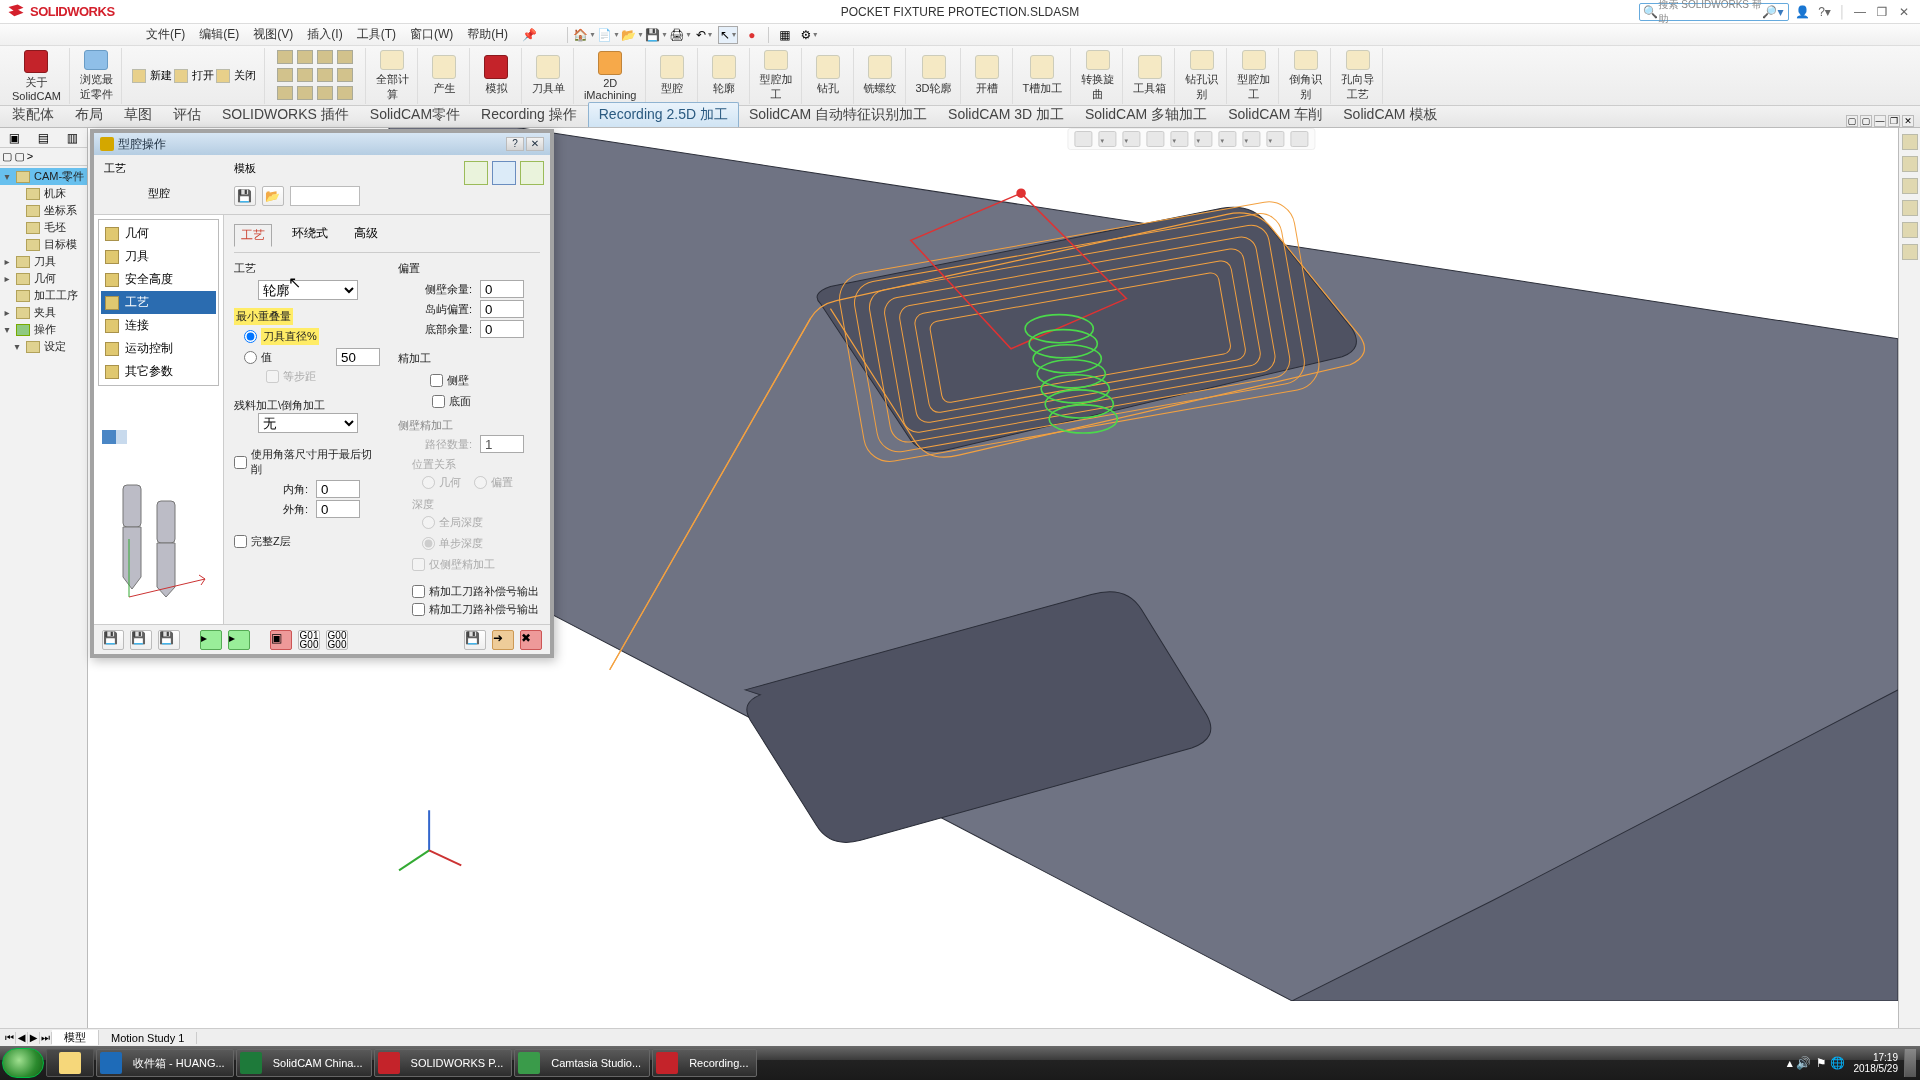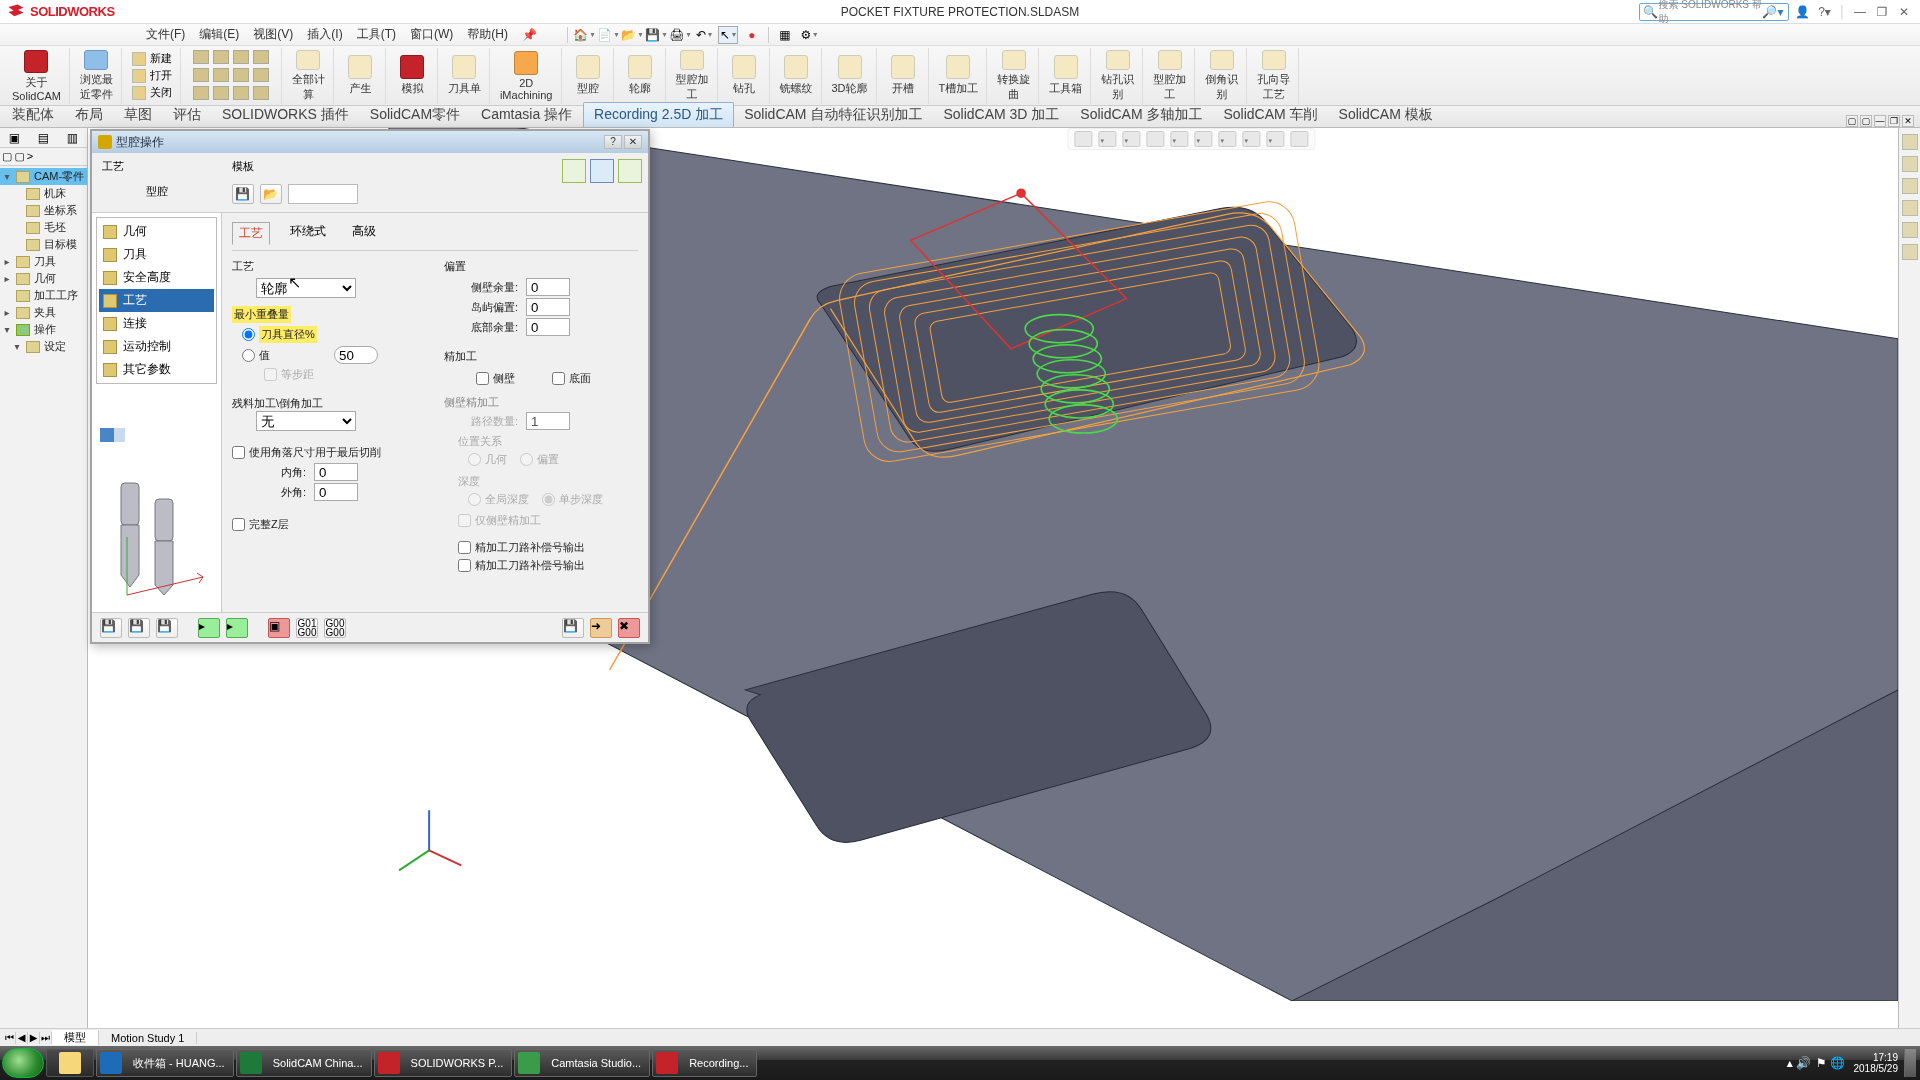--- a/index.html
+++ b/index.html
@@ -27,21 +27,21 @@
 
 
 .ribbon { height: 60px; background: linear-gradient(#f7f7f7,#ececec); border-bottom: 1px solid #ccc; display: flex; align-items: center; padding-left: 4px; gap: 2px; }
 .ribbon .rgroup { display: flex; flex-direction: column; align-items: center; justify-content: center; padding: 2px 8px; height: 56px; border-right: 1px solid #ddd; }
 .ribbon .rgroup.big { min-width: 50px; }
 .ribbon .rgroup .ricon { width: 24px; height: 24px; background: #f5e9c4; border: 1px solid #ccb; border-radius: 3px; }
 .ribbon .rgroup .ricon.red { background: #c4232a; border-color: #8a1a1e; }
 .ribbon .rgroup .ricon.blue { background: #8fbfe8; border-color: #6a9cc5; }
 .ribbon .rgroup .ricon.orange { background: #f6a94a; border-color: #c0843a; }
 .ribbon .rgroup .rlabel { font-size: 11px; color: #333; margin-top: 2px; text-align: center; }
-.ribbon .rgroup .rows { display: flex; flex-direction: column; gap: 2px; }
+.ribbon .rgroup .rows { display: flex; gap: 2px; }
 .ribbon .rgroup .row-lbl { display: flex; align-items: center; gap: 4px; font-size: 11px; }
 .ribbon .rgroup .minicon { width: 14px; height: 14px; background: #e8d08a; border: 1px solid #bba; }
 .ribbon .ricons3 { display: grid; grid-template-columns: repeat(4, 18px); grid-template-rows: repeat(3, 16px); gap: 2px; padding: 2px; }
 .ribbon .ricons3 .ci { width: 16px; height: 14px; background: #d2c28c; border: 1px solid #aa9; }
 
 
 .cmd-tabs { height: 22px; background: linear-gradient(#f2f2f2,#e6e6e6); display: flex; align-items: flex-end; padding-left: 2px; border-bottom: 1px solid #bbb; position: relative; }
 .cmd-tabs .ctab { padding: 3px 10px; font-size: 14px; color: #444; border-right: 1px solid transparent; }
 .cmd-tabs .ctab.active { background: linear-gradient(#eaf3fb,#d0e4f4); border: 1px solid #8fb3d1; border-bottom: none; color: #2b5a80; border-radius: 2px 2px 0 0; }
 .cmd-tabs .right-dots { margin-left: auto; display: flex; gap: 2px; padding-right: 6px; }
@@ -90,21 +90,21 @@
 .win-taskbar .pinned { width: 48px; height: 28px; border: 1px solid #555; border-radius: 2px; background: linear-gradient(#4a4a4a,#2a2a2a); display: flex; align-items: center; justify-content: center; }
 .win-taskbar .tlabel { color: #fff; font-size: 11px; padding: 0 8px; white-space: nowrap; max-width: 110px; overflow: hidden; }
 .win-taskbar .task { display: flex; align-items: center; height: 28px; border: 1px solid #666; border-radius: 2px; background: linear-gradient(#595959,#2d2d2d); }
 .win-taskbar .tico { width: 22px; height: 22px; margin: 0 3px; border-radius: 2px; }
 .win-taskbar .tray { margin-left: auto; display: flex; align-items: center; gap: 6px; padding-right: 4px; color: #fff; font-size: 10px; }
 .win-taskbar .clock { text-align: right; line-height: 1.1; }
 .win-taskbar .tray-icons span { font-size: 12px; margin: 0 2px; }
 .win-taskbar .showdesk { width: 12px; height: 28px; border-left: 1px solid #666; background: linear-gradient(#888,#555); }
 
 
-.dialog { position: absolute; top: 129px; left: 90px; width: 560px; background: #f0f0f0; border: 2px solid #a3a3a3; box-shadow: 2px 3px 10px rgba(0,0,0,0.25); }
+.dialog { position: absolute; top: 129px; left: 90px; width: 464px; background: #f0f0f0; border: 4px solid #a3a3a3; box-shadow: 2px 3px 10px rgba(0,0,0,0.25); }
 .dialog .dlg-title { height: 22px; background: linear-gradient(#d7e6f4,#b5cde2); display: flex; align-items: center; padding: 0 6px; font-size: 12px; color: #234; }
 .dialog .dlg-title .t { display: flex; align-items: center; gap: 4px; }
 .dialog .dlg-title .t .ticn { width: 14px; height: 14px; background: #d4a700; border-radius: 2px; }
 .dialog .dlg-title .wbtns { margin-left: auto; display: flex; gap: 2px; }
 .dialog .dlg-title .wbtns span { width: 18px; height: 14px; background: linear-gradient(#f2f2f2,#d5d5d5); border: 1px solid #bbb; font-size: 10px; text-align: center; line-height: 12px; }
 .dialog .dlg-head { display: flex; height: 60px; border-bottom: 1px solid #ccc; }
 .dialog .dlg-head .col { padding: 6px 10px; font-size: 11px; display: flex; flex-direction: column; gap: 6px; }
 .dialog .dlg-head .col1 { width: 130px; }
 .dialog .dlg-head .col1 .pillbox { margin-top: 4px; text-align: center; }
 .dialog .dlg-head .col2 { width: 190px; }
@@ -328,21 +328,21 @@
     </div>
 </div>
 
 <div class="cmd-tabs">
   <span class="ctab">装配体</span>
   <span class="ctab">布局</span>
   <span class="ctab">草图</span>
   <span class="ctab">评估</span>
   <span class="ctab">SOLIDWORKS 插件</span>
   <span class="ctab">SolidCAM零件</span>
-  <span class="ctab">Camtasia 操作</span>
+  <span class="ctab">Recording 操作</span>
   <span class="ctab active">Recording 2.5D 加工</span>
   <span class="ctab">SolidCAM 自动特征识别加工</span>
   <span class="ctab">SolidCAM 3D 加工</span>
   <span class="ctab">SolidCAM 多轴加工</span>
   <span class="ctab">SolidCAM 车削</span>
   <span class="ctab">SolidCAM 模板</span>
   <div class="right-dots">
     <span class="d">▢</span>
     <span class="d">▢</span>
     <span class="d">—</span>
@@ -592,21 +592,21 @@
           <span class="lbl">工艺</span>
           <select class="sel2"><option>轮廓</option></select>
           <div style="margin-top:8px"><span class="yellow-lbl">最小重叠量</span></div>
           <div class="radio-row">
               <input type="radio" checked="" style="">
               <span class="yellow-lbl" style="background:#ffec66">刀具直径%</span>
             </div>
           <div class="radio-row">
               <input type="radio" style="">
               <span>值</span>
-            <input class="txt-in" style="margin-left: 60px; border-radius: 9px;" value="50">
+            <input class="txt-in" style="margin-left: 60px;" value="50">
           </div>
           <div class="chk-row" style="margin-left:32px">
               <input type="checkbox" disabled="" style="">
               <span class="disabled">等步距</span>
             </div>
 
           <div style="margin-top:14px"><span>残料加工\倒角加工</span></div>
           <select class="sel2"><option>无</option></select>
 
           <div class="chk-row" style="margin-top:14px;margin-left:0">

